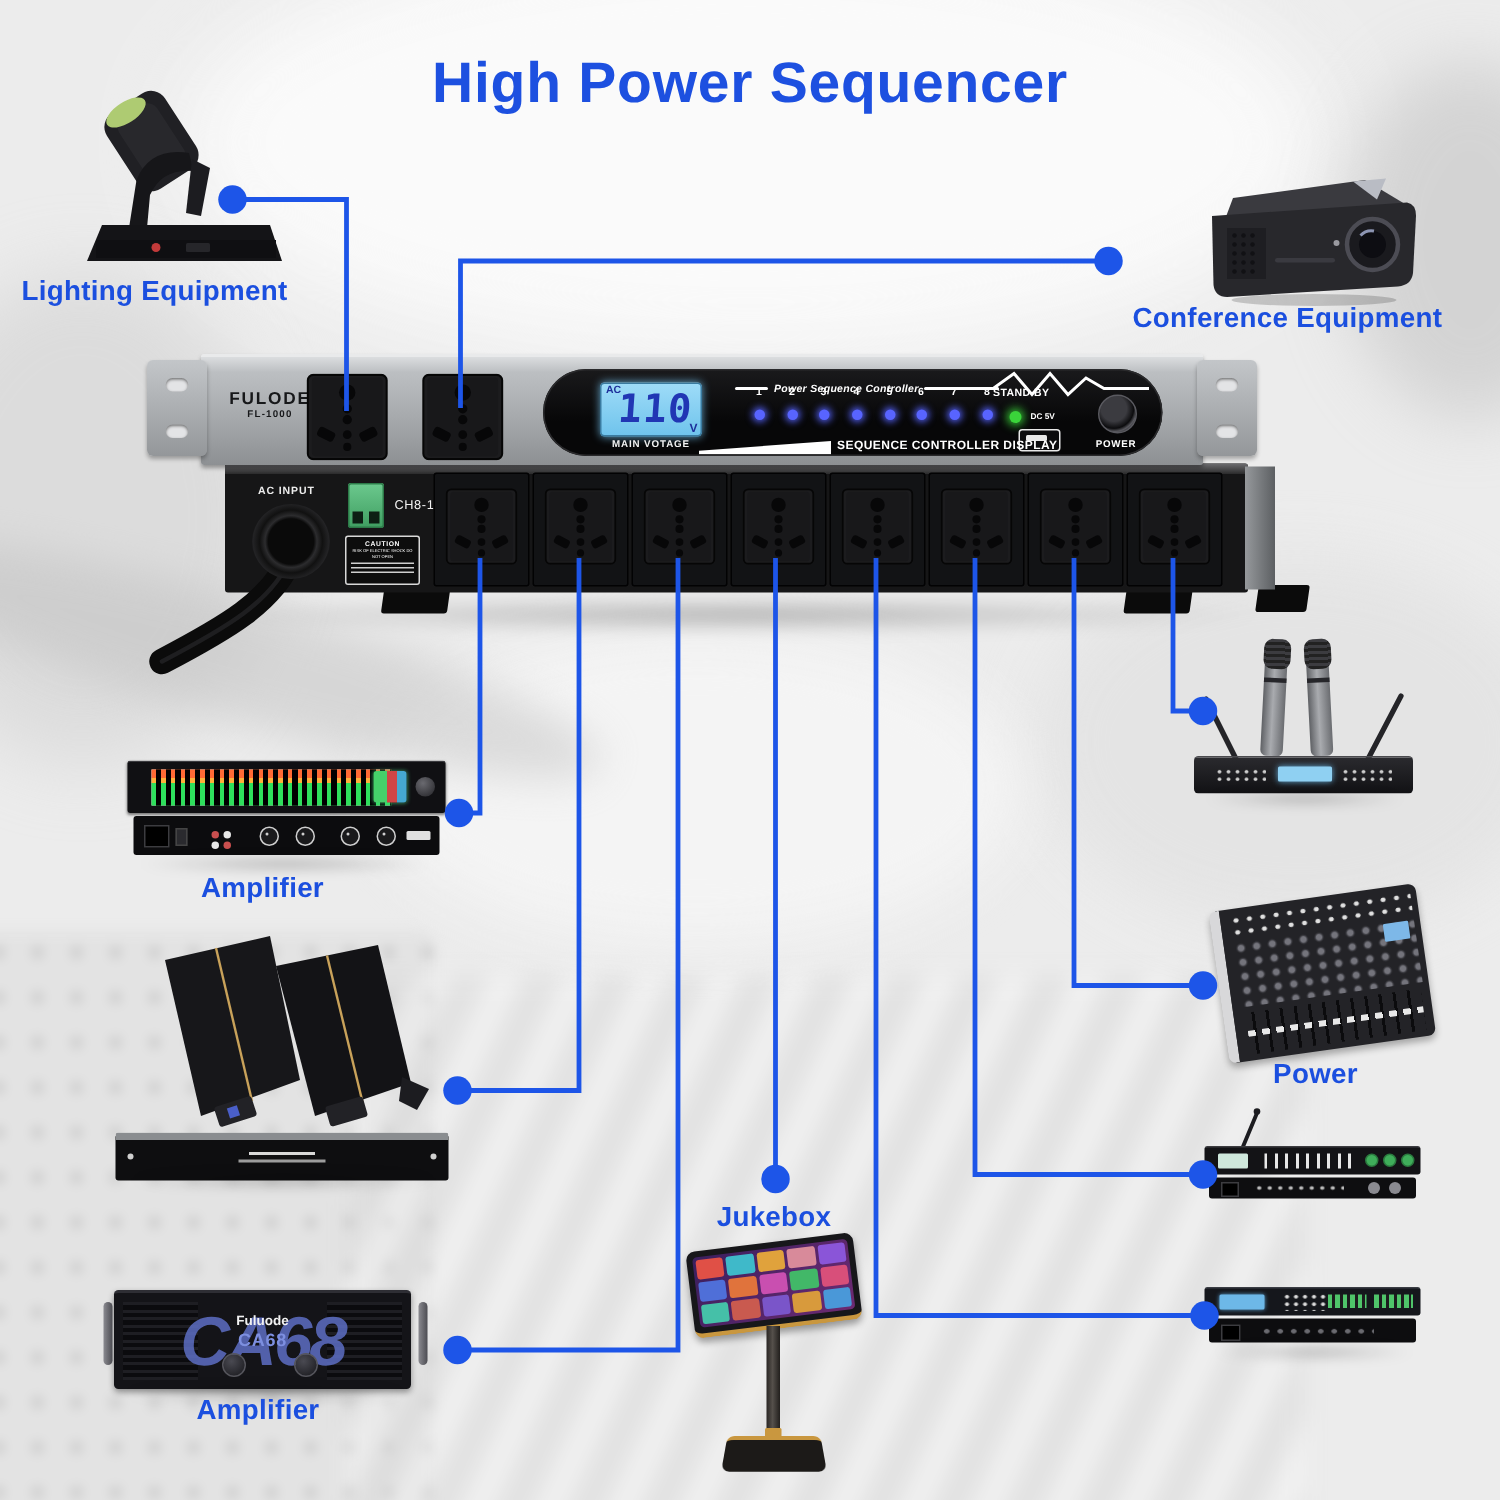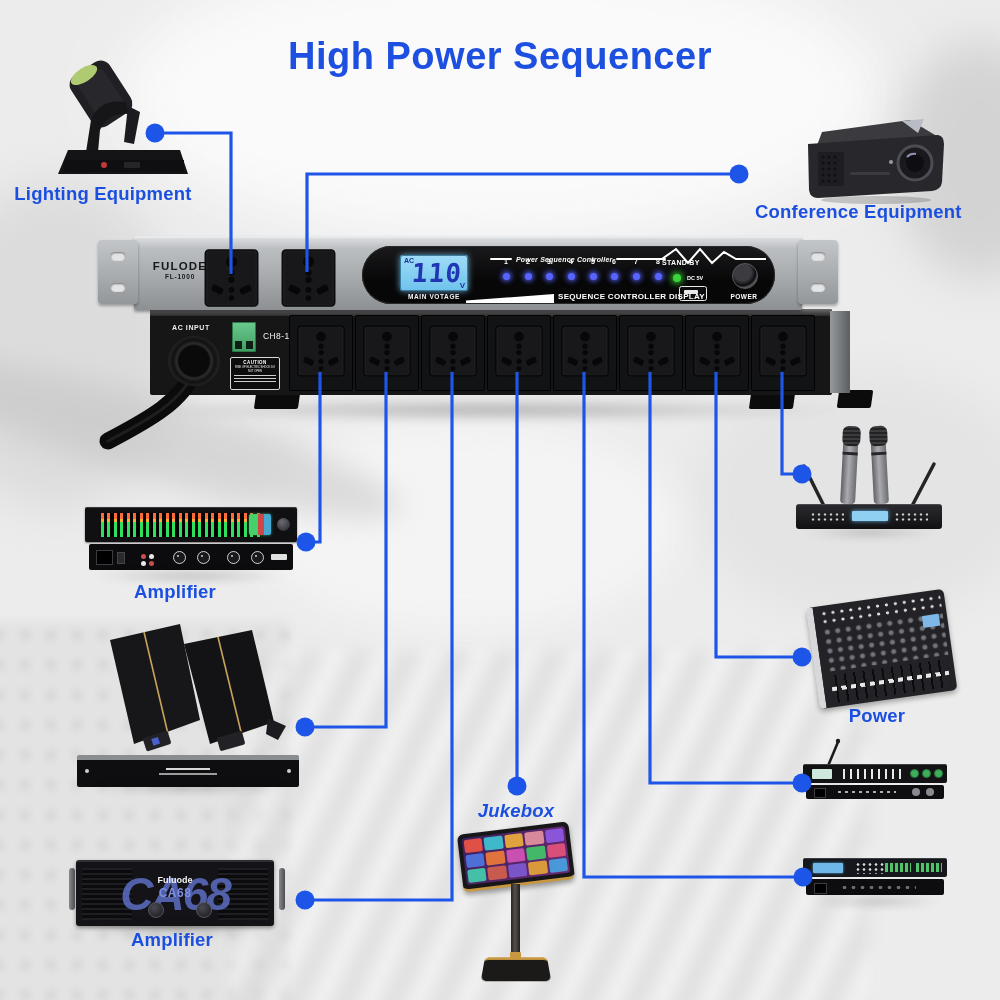--- a/index.html
+++ b/index.html
@@ -25,21 +25,21 @@
   .title{position:absolute;left:0;right:0;top:34px;text-align:center;color:#1d50e0;
          font-weight:800;font-size:38px;line-height:45px;letter-spacing:.5px;z-index:60;}
   .eq-label{position:absolute;font-weight:800;font-size:18.5px;color:#1b4fdf;text-align:center;
             z-index:60;letter-spacing:.2px;white-space:nowrap;}
   #lbl-lighting{left:8px;top:183px;width:190px;}
   #lbl-conference{left:755px;top:201px;width:205px;}
   #lbl-equalizer{left:95px;top:581px;width:160px;}
   #lbl-wireless{left:763px;top:535px;width:205px;}
   #lbl-mixer{left:817px;top:705px;width:120px;}
   #lbl-micamp{left:70px;top:796px;width:240px;}
-  #lbl-jukebox{left:446px;top:800px;width:140px;font-style:italic;}
+  #lbl-jukebox{left:446px;top:800px;width:140px;}
   #lbl-effector{left:773px;top:805px;width:205px;}
   #lbl-amplifier{left:92px;top:929px;width:160px;}
   #lbl-processor{left:750px;top:905px;width:225px;}
 
   
   .front-panel{position:absolute;left:98px;top:236px;width:740px;height:72px;z-index:20;}
   .panel-face{position:absolute;left:36px;top:0;width:668px;height:72px;border-radius:2px;
       background:linear-gradient(180deg,#dbdddf 0,#bcbfc2 14%,#a7aaad 55%,#8d9093 100%);
       box-shadow:0 2px 3px rgba(0,0,0,.35);border-top:2px solid #e9eaeb;}
   .rack-ear{position:absolute;top:4px;width:40px;height:64px;border-radius:4px;

